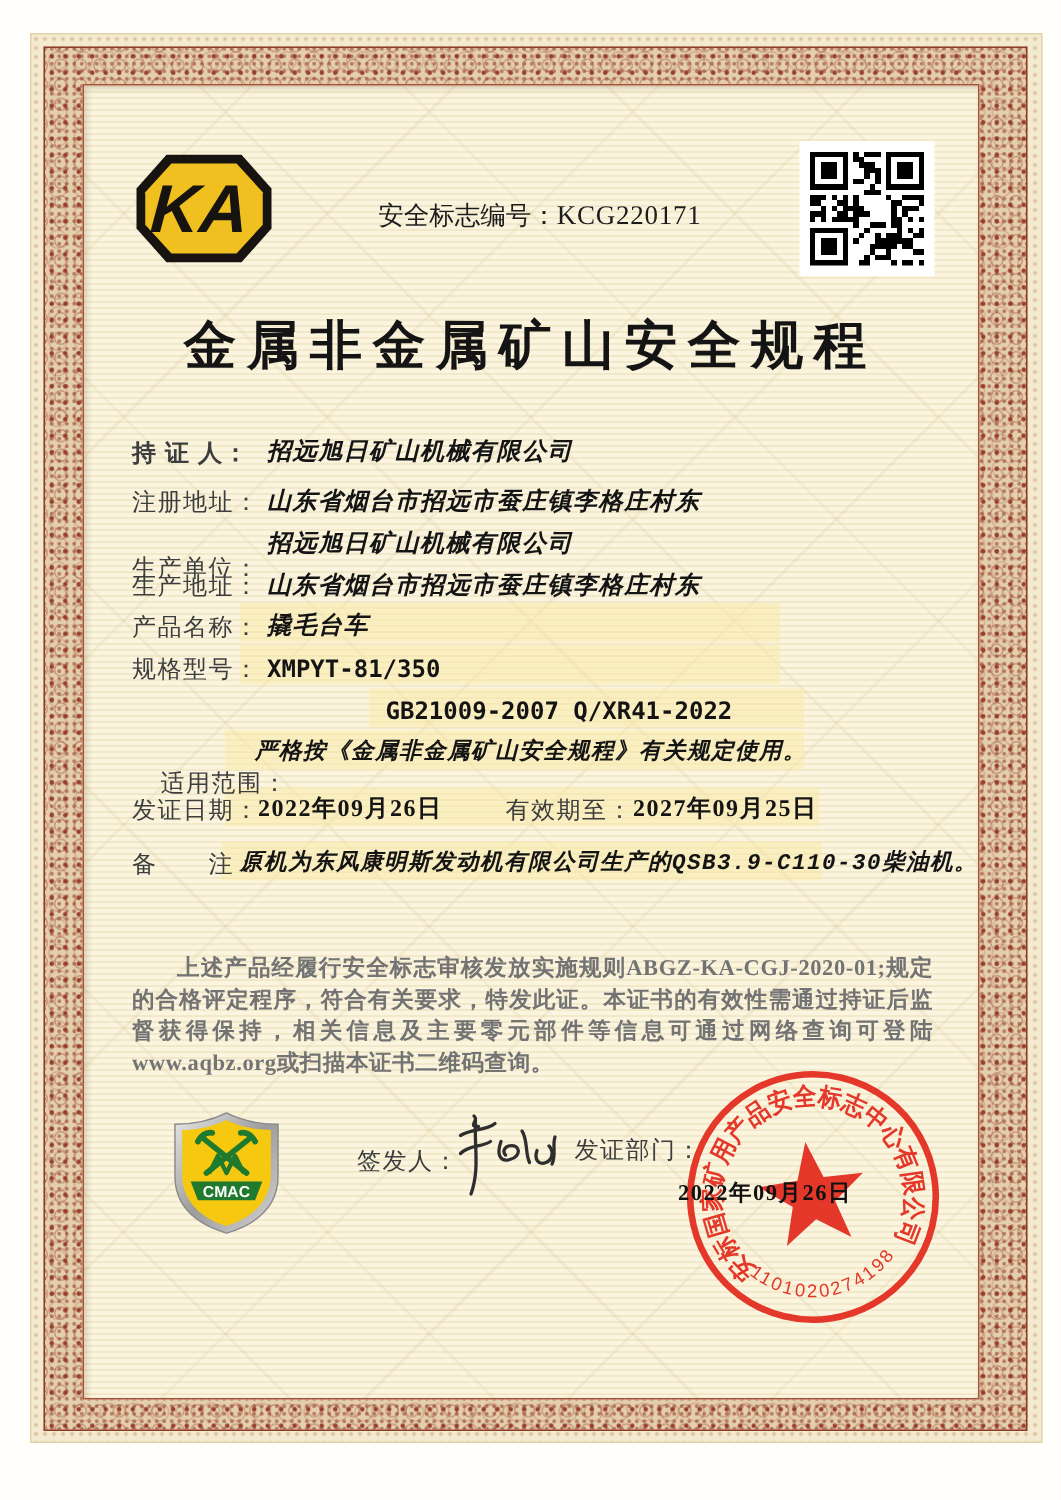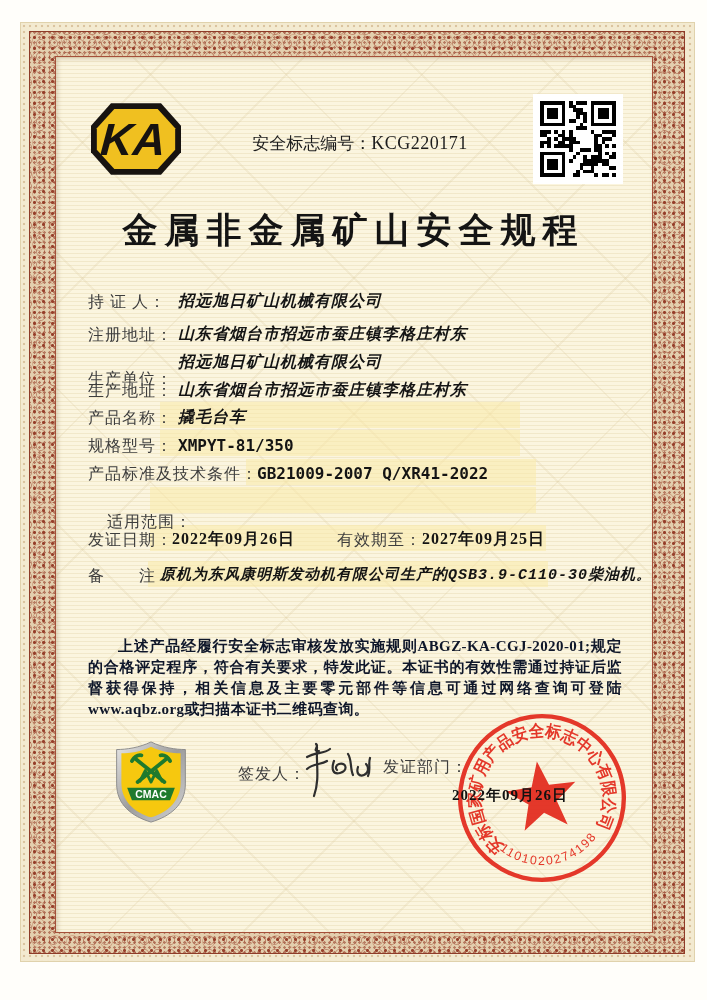--- a/index.html
+++ b/index.html
@@ -33,21 +33,21 @@
   .label{font-size:16px;color:#3d3d3d;letter-spacing:1px;}
   .value{font-size:16px;color:#141414;font-weight:bold;font-style:italic;letter-spacing:1px;}
   .value-plain{font-size:16px;color:#141414;font-weight:bold;font-family:"DejaVu Sans Mono","Liberation Mono",monospace;}
   .hl{background:rgba(250,233,168,.55);height:26px;}
 
   .cert-no{top:132px;left:200px;width:320px;text-align:center;font-size:17px;color:#1c1c1c;}
   .cert-no .num{font-family:"Liberation Serif",serif;font-size:18px;letter-spacing:.5px;}
 
   .title{top:207px;left:0;width:707px;text-align:center;font-size:35px;font-weight:bold;color:#141414;letter-spacing:7px;}
 
-  .declaration{top:636px;left:88px;width:534px;font-size:15px;line-height:21px;color:#0f172a;
+  .declaration{top:636px;left:88px;width:534px;font-size:15px;line-height:21px;color:#737373;
     font-weight:bold;text-indent:2em;text-align:justify;letter-spacing:.4px;}
 
   .qr-wrap{top:94px;left:533px;width:90px;height:90px;background:#ffffff;}
   .qr-wrap svg{position:absolute;top:7px;left:7px;}
 
   .seal{top:710px;left:454px;width:176px;height:176px;opacity:.93;transform:rotate(-8deg);}
   .seal-date{top:786px;left:452px;font-size:15px;font-weight:bold;color:#111;letter-spacing:1px;z-index:5;}
 
   .signer-label{top:764px;left:238px;}
   .dept-label{top:757px;left:383px;}
@@ -91,42 +91,42 @@
 
   <div class="abs title">金属非金属矿山安全规程</div>
 
   <div class="abs hl" style="top:402px;left:160px;width:360px;"></div>
   <div class="abs hl" style="top:430px;left:160px;width:360px;"></div>
   <div class="abs hl" style="top:459px;left:246px;width:290px;"></div>
   <div class="abs hl" style="top:487px;left:150px;width:386px;"></div>
   <div class="abs hl" style="top:525px;left:150px;width:396px;"></div>
   <div class="abs hl" style="top:561px;left:148px;width:400px;"></div>
 
-  <div class="abs label" style="top:292px;left:88px;">持 证 人：</div>
+  <div class="abs label" style="top:292px;left:88px;font-weight:bold;">持 证 人：</div>
   <div class="abs value" style="top:291px;left:178px;">招远旭日矿山机械有限公司</div>
 
   <div class="abs label" style="top:325px;left:88px;">注册地址：</div>
   <div class="abs value" style="top:324px;left:178px;">山东省烟台市招远市蚕庄镇李格庄村东</div>
 
   <div class="abs label" style="top:369px;left:88px;">生产单位：</div>
   <div class="abs value" style="top:352px;left:178px;">招远旭日矿山机械有限公司</div>
 
   <div class="abs label" style="top:381px;left:88px;">生产地址：</div>
   <div class="abs value" style="top:380px;left:178px;">山东省烟台市招远市蚕庄镇李格庄村东</div>
 
   <div class="abs label" style="top:408px;left:88px;">产品名称：</div>
   <div class="abs value" style="top:407px;left:178px;">撬毛台车</div>
 
   <div class="abs label" style="top:436px;left:88px;">规格型号：</div>
   <div class="abs value-plain" style="top:436px;left:178px;">XMPYT-81/350</div>
 
-  <div class="abs label" style="top:464px;left:88px;">产品标准及技术条件：</div>
   <div class="abs value-plain" style="top:464px;left:257px;">GB21009-2007 Q/XR41-2022</div>
 
   <div class="abs label" style="top:512px;left:88px;margin-left:19px;">适用范围：</div>
+  <div class="abs value" style="top:491px;left:170px;font-size:15px;">严格按《金属非金属矿山安全规程》有关规定使用。</div>
 
   <div class="abs label" style="top:530px;left:88px;">发证日期：</div>
   <div class="abs value" style="top:529px;left:172px;font-style:normal;">2022年09月26日</div>
   <div class="abs label" style="top:530px;left:337px;">有效期至：</div>
   <div class="abs value" style="top:529px;left:422px;font-style:normal;">2027年09月25日</div>
 
   <div class="abs label" style="top:566px;left:88px;">备　　注：</div>
   <div class="abs value" style="top:565px;left:160px;font-size:15px;font-family:Liberation Mono, monospace;">原机为东风康明斯发动机有限公司生产的QSB3.9-C110-30柴油机。</div>
 
   <div class="abs declaration">上述产品经履行安全标志审核发放实施规则ABGZ-KA-CGJ-2020-01;规定的合格评定程序，符合有关要求，特发此证。本证书的有效性需通过持证后监督获得保持，相关信息及主要零元部件等信息可通过网络查询可登陆www.aqbz.org或扫描本证书二维码查询。</div>

